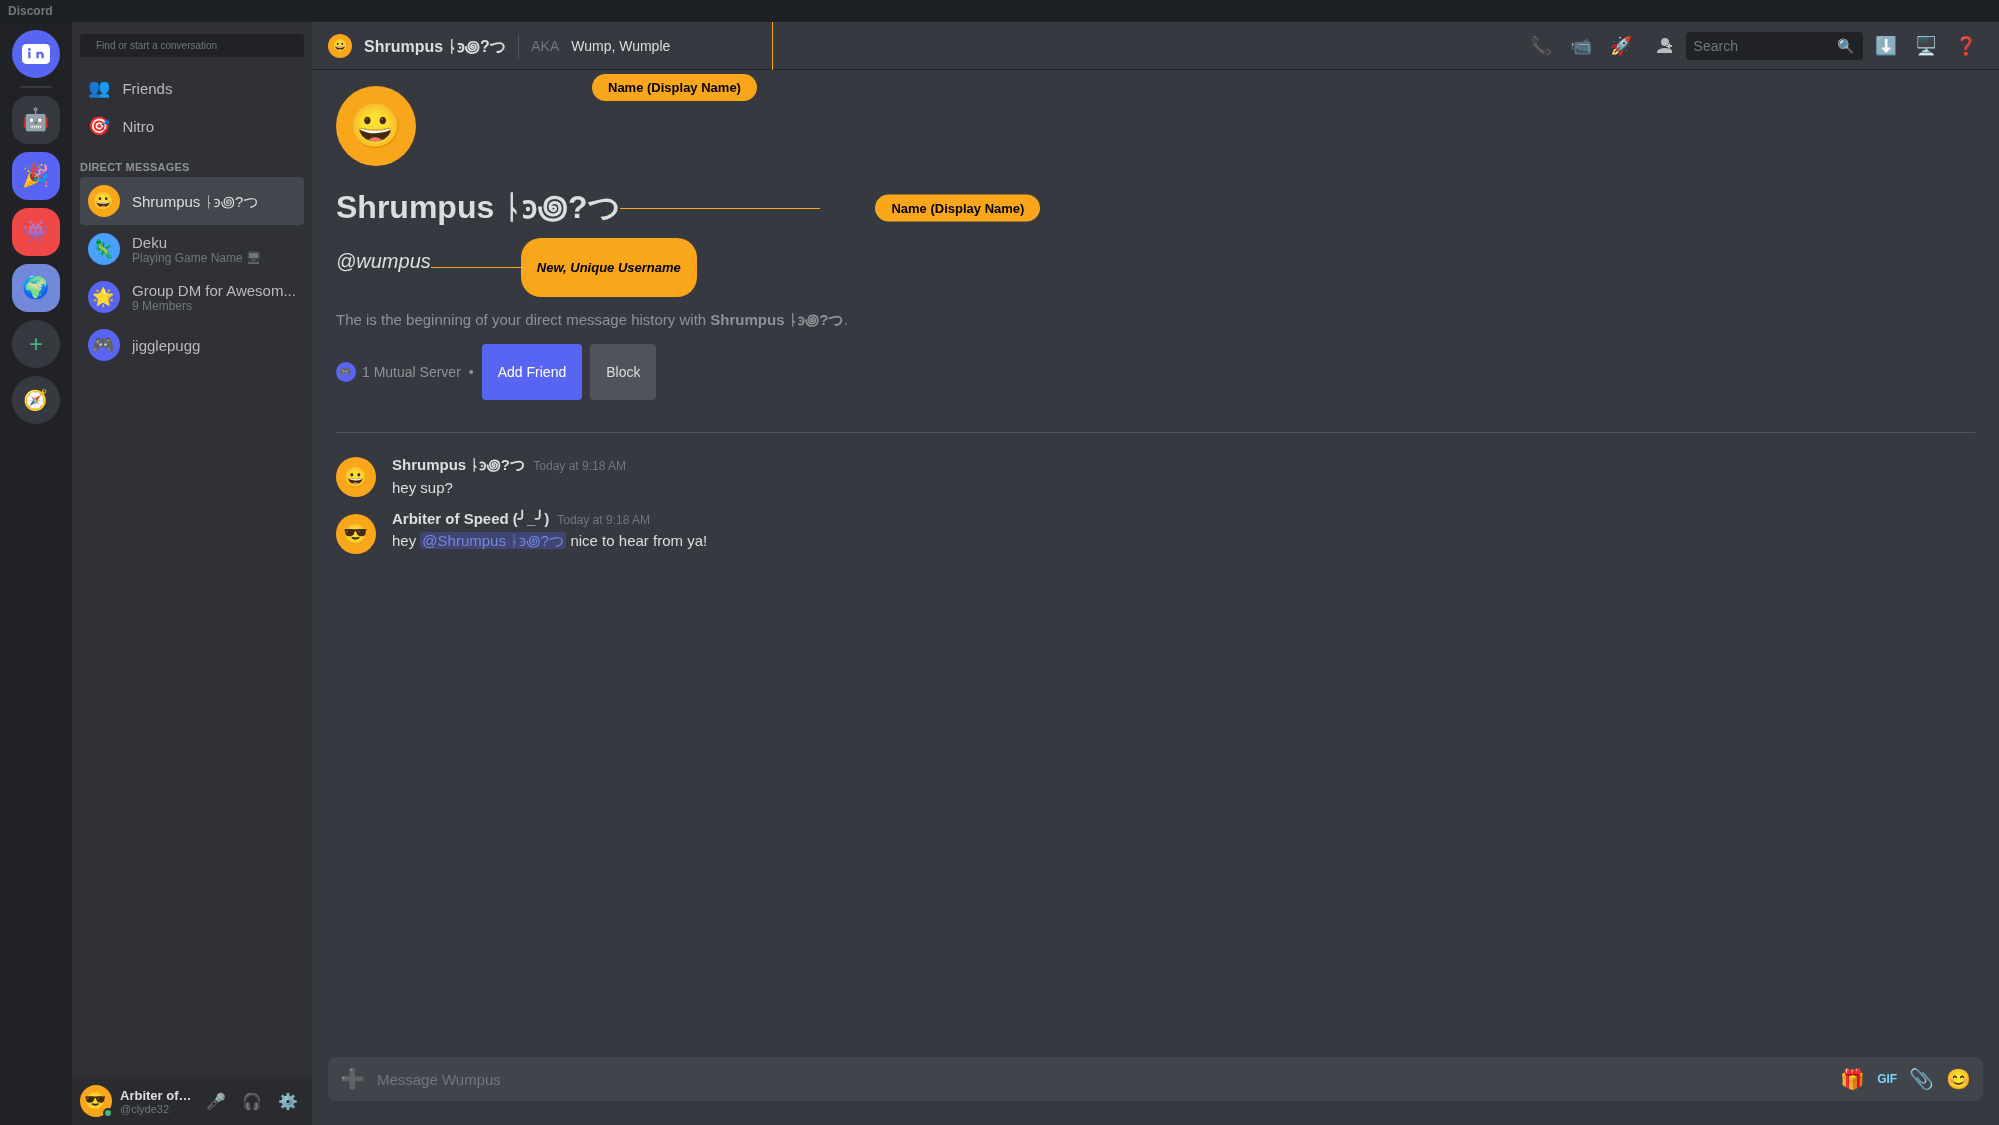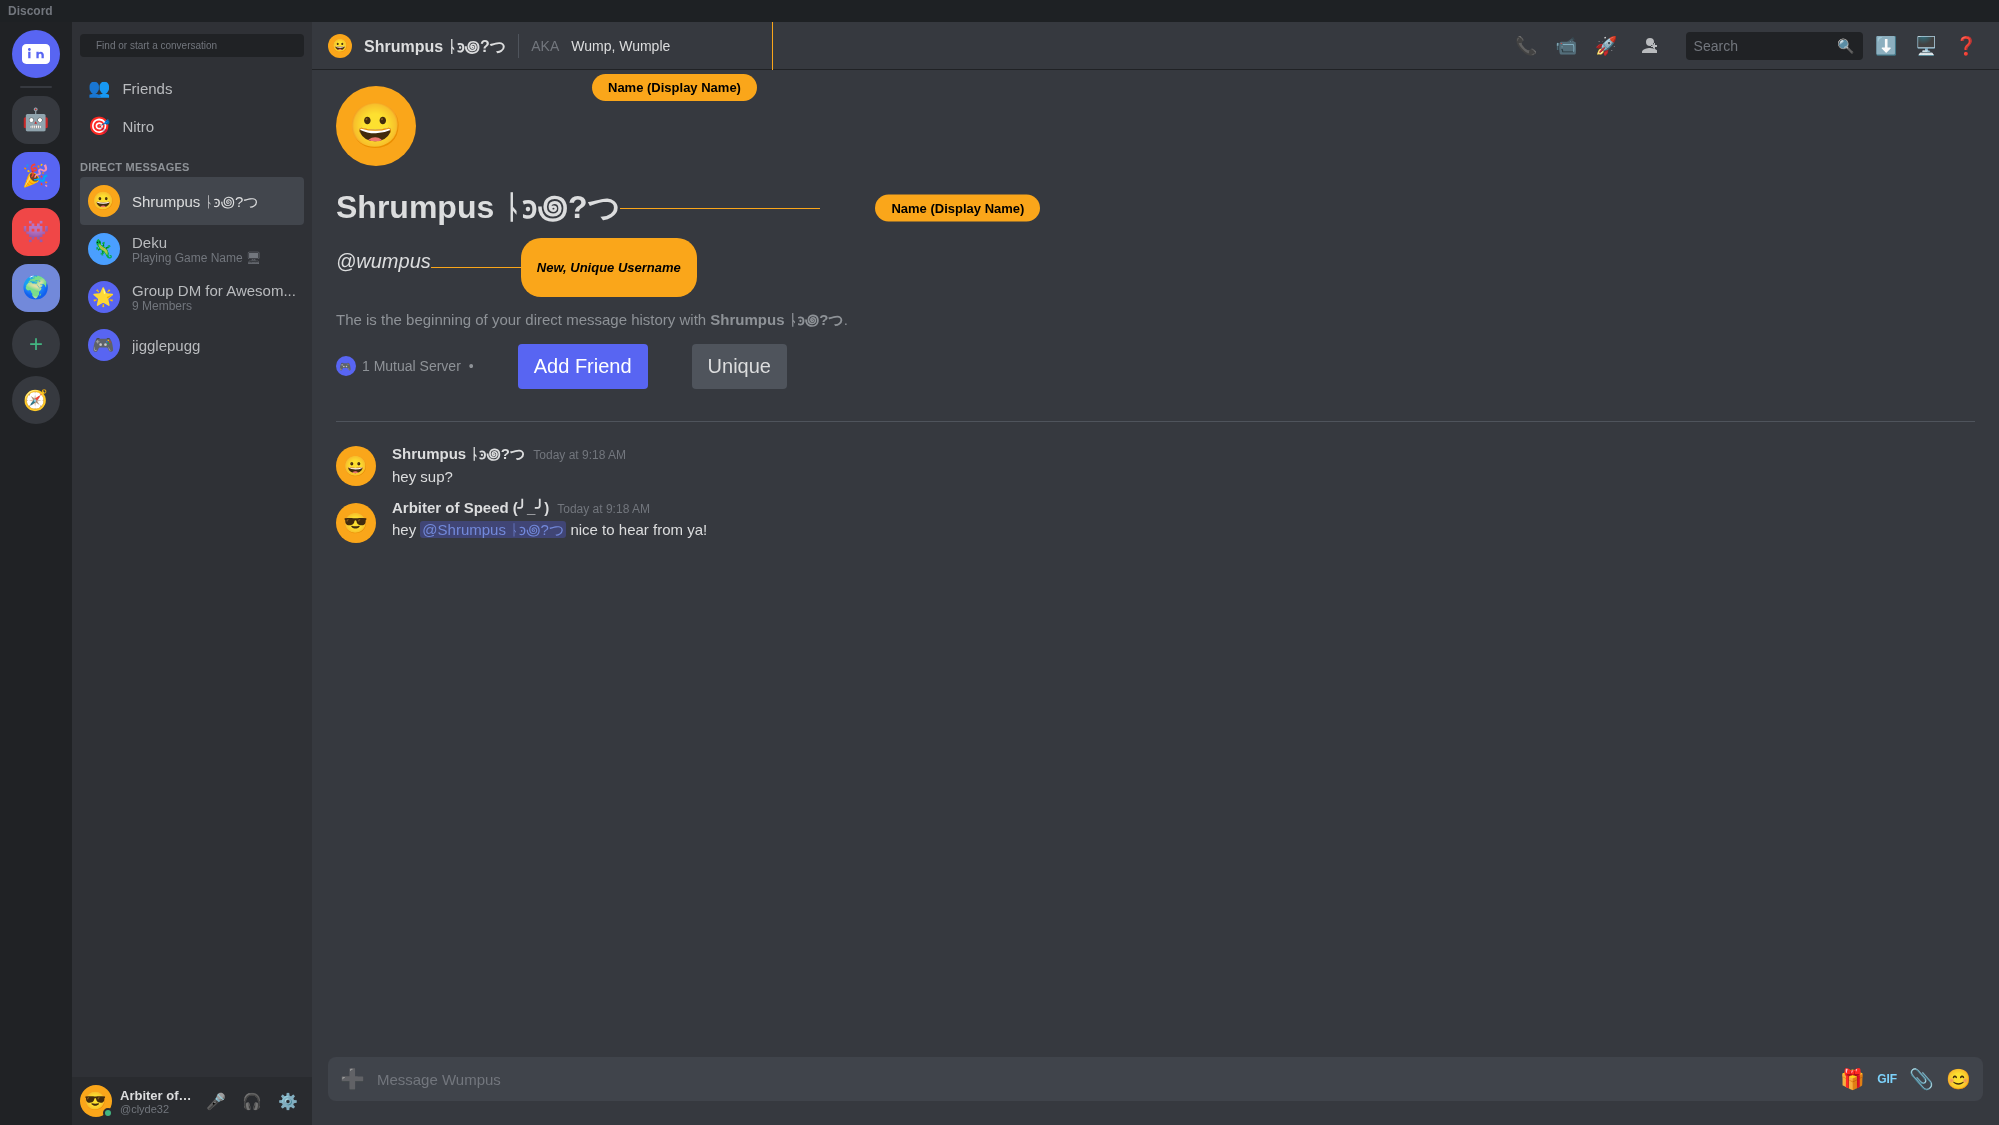--- a/index.html
+++ b/index.html
@@ -320,21 +320,20 @@
     }
 
     .header-search {
       display: flex;
       align-items: center;
       background: #202225;
       border-radius: 4px;
       padding: 2px 8px;
       gap: 4px;
       height: 28px;
-      margin-left: 15px;
     }
 
     .header-search input {
       background: transparent;
       border: none;
       outline: none;
       color: #dcddde;
       font-size: 14px;
       width: 140px;
     }
@@ -399,27 +398,26 @@
       display: flex;
       align-items: center;
       justify-content: center;
       font-size: 10px;
       color: white;
     }
 
     .dot-separator { color: #8e9297; }
 
     .action-btn {
-      padding: 11px 16px;
+      padding: 20px 16px;
       border-radius: 4px;
       border: none;
       cursor: pointer;
-      font-size: 20px;
+      font-size: 14px;
       font-weight: 500;
-      margin-left: 36px;
     }
 
     .add-friend-btn { background: #5865f2; color: white; }
     .block-btn { background: #4f545c; color: #dcddde; }
 
     .chat-divider {
       height: 1px;
       background: #4f545c;
       margin: 16px 24px;
     }
@@ -718,21 +716,21 @@
 
         <div class="welcome-actions">
           <div class="mutual-servers">
             <div class="mutual-icon">
               <span style="font-size:10px;">🎮</span>
             </div>
             <span>1 Mutual Server</span>
           </div>
           <span class="dot-separator">•</span>
           <button class="action-btn add-friend-btn">Add Friend</button>
-          <button class="action-btn block-btn">Unique</button>
+          <button class="action-btn block-btn">Block</button>
         </div>
       </div>
 
       <div class="chat-divider"></div>
 
       <div class="message-group">
         <div class="message-avatar" style="background:#faa61a;">
           <span style="font-size:20px;">😀</span>
         </div>
         <div class="message-content">

